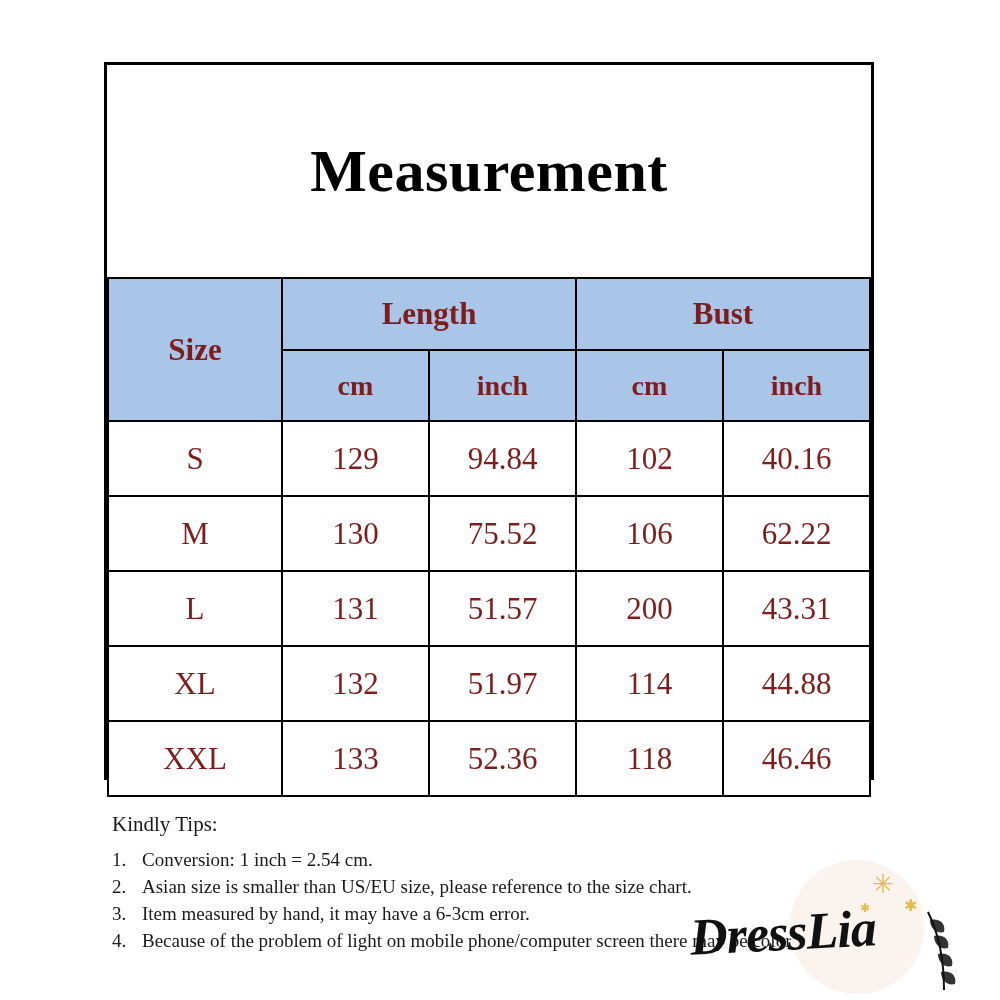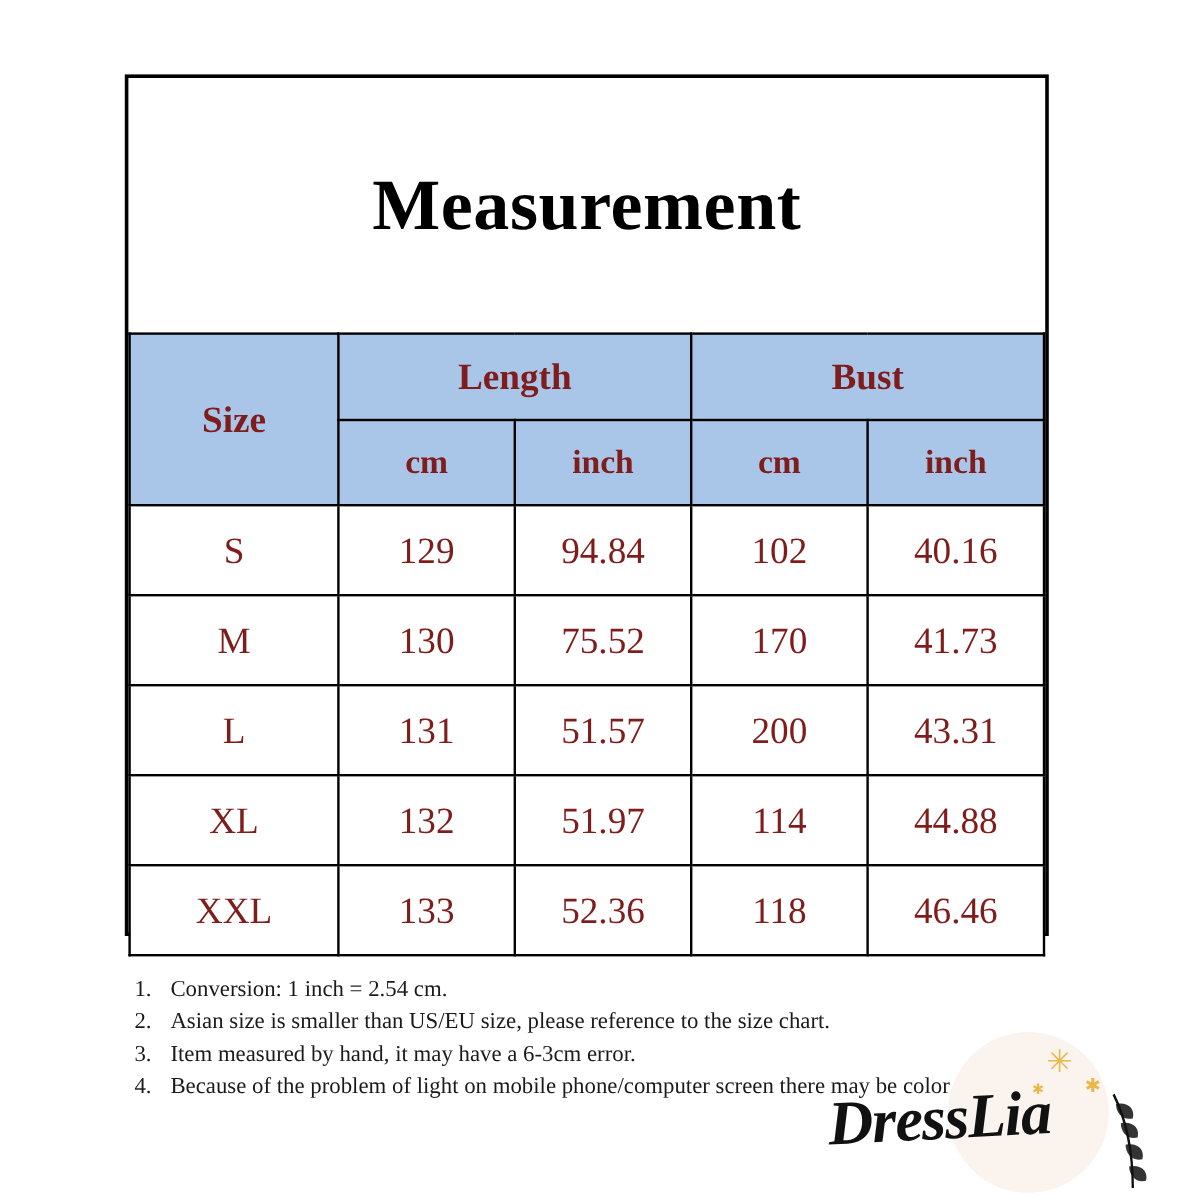--- a/index.html
+++ b/index.html
@@ -209,22 +209,22 @@
           <td class="body-cell size-label">S</td>
           <td class="body-cell">129</td>
           <td class="body-cell">94.84</td>
           <td class="body-cell">102</td>
           <td class="body-cell">40.16</td>
         </tr>
         <tr>
           <td class="body-cell size-label">M</td>
           <td class="body-cell">130</td>
           <td class="body-cell">75.52</td>
-          <td class="body-cell">170</td>
-          <td class="body-cell">41.73</td>
+          <td class="body-cell">106</td>
+          <td class="body-cell">62.22</td>
         </tr>
         <tr>
           <td class="body-cell size-label">L</td>
           <td class="body-cell">131</td>
           <td class="body-cell">51.57</td>
           <td class="body-cell">200</td>
           <td class="body-cell">43.31</td>
         </tr>
         <tr>
           <td class="body-cell size-label">XL</td>
@@ -238,20 +238,21 @@
           <td class="body-cell">133</td>
           <td class="body-cell">52.36</td>
           <td class="body-cell">118</td>
           <td class="body-cell">46.46</td>
         </tr>
       </tbody>
     </table>
   </div>
 
   <div class="tips">
+    <div class="tips-title">Kindly Tips:</div>
 
     <div class="tip-row">
       <div class="tip-num">1.</div>
       <div class="tip-text">Conversion: 1 inch = 2.54 cm.</div>
     </div>
     <div class="tip-row">
       <div class="tip-num">2.</div>
       <div class="tip-text">Asian size is smaller than US/EU size, please reference to the size chart.</div>
     </div>
     <div class="tip-row">

